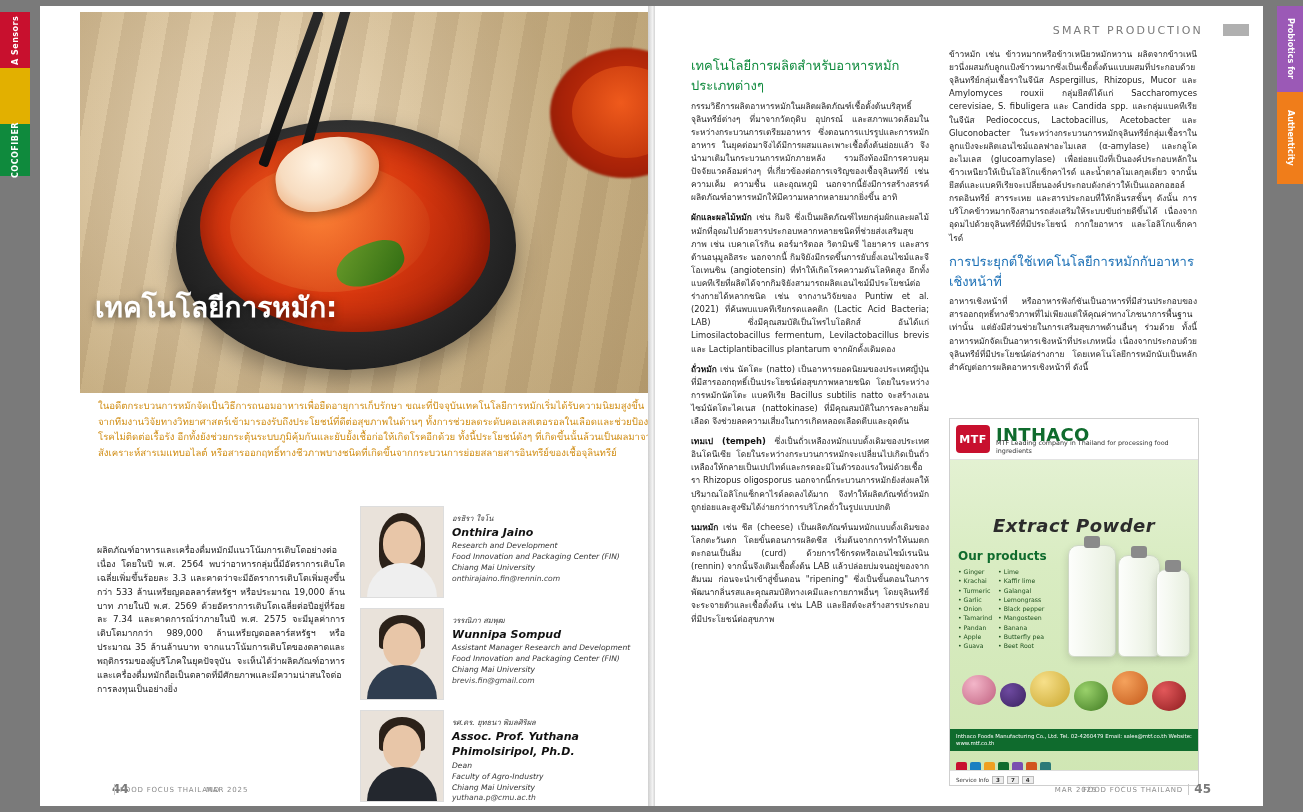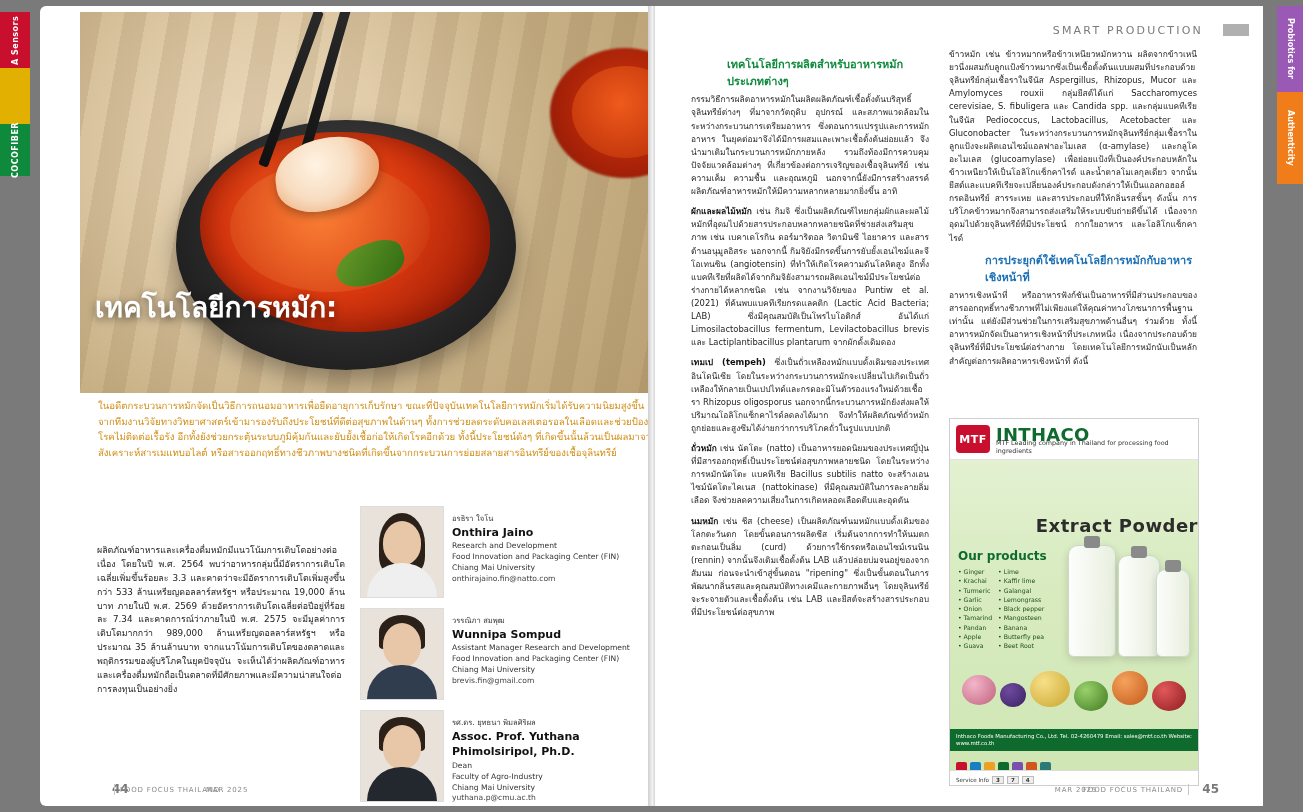--- a/index.html
+++ b/index.html
@@ -1,20 +1,20 @@
 <!DOCTYPE html>
 <html><head>
 <meta charset="utf-8">
 <style>
   html,body{margin:0;padding:0;background:#6b6b6b;}
   body{width:1303px;height:812px;overflow:hidden;font-family:"DejaVu Sans","Liberation Sans",sans-serif;}
   .spread{position:relative;width:1303px;height:812px;background:#7a7a7a;}
 
   
-  .page-left{position:absolute;left:40px;top:6px;width:613px;height:800px;background:#ffffff;overflow:hidden;border-radius:6px;}
+  .page-left{position:absolute;left:40px;top:6px;width:613px;height:800px;background:#ffffff;overflow:hidden;}
   .page-right{position:absolute;left:655px;top:6px;width:608px;height:800px;background:#ffffff;overflow:hidden;}
   .gutter{position:absolute;left:648px;top:6px;width:9px;height:800px;background:linear-gradient(to right,#cfcfcf,#f2f2f2,#bcbcbc);}
 
   
   .tab-strip{position:absolute;left:0px;top:6px;width:40px;height:800px;}
   .tab{position:absolute;left:0;width:30px;color:#fff;font-size:8px;letter-spacing:.5px;
        writing-mode:vertical-rl;transform:rotate(180deg);text-align:center;
        display:flex;align-items:center;justify-content:center;font-weight:bold;}
   .tab-a{top:6px;height:56px;background:#c8102e;}
   .tab-b{top:62px;height:56px;background:#e2b000;}
@@ -62,59 +62,59 @@
   .hero-title{position:absolute;left:55px;top:285px;color:#ffffff;font-weight:bold;line-height:1.18;
               font-size:28px;text-shadow:0 2px 8px rgba(0,0,0,.6);}
   .hero-title .l2{font-size:28px;}
 
   .lead{position:absolute;left:58px;top:392px;width:578px;color:#d08c12;font-size:9.6px;line-height:1.62;}
 
   .sub-head{position:absolute;left:57px;top:507px;width:190px;color:#1a6fb5;font-size:9.6px;font-weight:bold;line-height:1.45;}
   .body-left{position:absolute;left:57px;top:538px;width:248px;font-size:8.8px;line-height:1.58;color:#222;text-align:justify;}
 
   .authors{position:absolute;left:320px;top:500px;width:300px;}
-  .author{position:relative;height:98px;margin-bottom:4px;}
+  .author{position:relative;height:98px;margin-bottom:4px;font-style:italic;}
   .author .ph{position:absolute;left:0;top:0;width:82px;height:90px;border:1px solid #ddd;overflow:hidden;background:#e9e2da;}
   .ph-face{position:absolute;left:50%;top:14px;transform:translateX(-50%);width:38px;height:44px;border-radius:50% 50% 46% 46%;background:#e8c6a8;}
   .ph-hair{position:absolute;left:50%;top:6px;transform:translateX(-50%);width:46px;height:34px;border-radius:50% 50% 10% 10%;background:#2b2119;}
   .ph-hair.long{height:62px;border-radius:50% 50% 30% 30%;}
   .ph-body{position:absolute;left:50%;bottom:0;transform:translateX(-50%);width:70px;height:34px;border-radius:36px 36px 0 0;background:#2f3d4f;}
   .ph-body.white{background:#efefef;}
   .ph-body.dark{background:#23272e;}
   .author .info{position:absolute;left:92px;top:8px;width:205px;font-size:7.6px;line-height:1.42;color:#333;}
   .author .nm{font-weight:bold;font-size:11px;color:#111;margin-bottom:1px;}
   .author .mail{color:#444;}
   .pg-num{position:absolute;bottom:10px;font-size:12px;color:#7a7a7a;font-weight:bold;}
   .pg-left{left:72px;}
-  .pg-right{right:44px;text-align:right;}
+  .pg-right{right:52px;text-align:right;}
   .foot-txt{position:absolute;bottom:12px;font-size:7px;letter-spacing:.8px;color:#8a8a8a;}
   .foot-left{left:80px;}
   .foot-right{right:80px;}
   .foot-rule{position:absolute;bottom:11px;width:1px;height:11px;background:#c9c9c9;}
 
   
   .col{position:absolute;font-size:8.4px;line-height:1.56;color:#222;text-align:justify;}
   .col1{left:36px;top:50px;width:238px;}
   .col2{left:294px;top:42px;width:248px;}
-  .sec-h{color:#0f8a3d;font-weight:bold;font-size:11px;display:block;margin-bottom:3px;margin-left:36px;}
+  .sec-h{color:#0f8a3d;font-weight:normal;font-size:13px;display:block;margin-bottom:3px;}
   .sec-h.blue{color:#1a6fb5;}
   .bold{font-weight:bold;color:#111;}
   p.pp{margin:0 0 7px 0;}
 
   
   .ad{position:absolute;left:294px;top:412px;width:248px;height:366px;border:1px solid #cfcfcf;overflow:hidden;
       background:linear-gradient(to bottom,#e7f3d8 0%,#d9ecc2 40%,#cfe6b3 100%);}
   .ad-top{position:absolute;left:0;top:0;right:0;height:40px;background:#ffffff;border-bottom:1px solid #e3e3e3;}
   .mtf{position:absolute;left:6px;top:6px;width:34px;height:28px;border-radius:4px;background:#c8102e;color:#fff;
        font-size:11px;font-weight:bold;display:flex;align-items:center;justify-content:center;letter-spacing:.5px;}
   .inthaco{position:absolute;left:46px;top:5px;font-size:18px;font-weight:bold;color:#0f6b2d;letter-spacing:.3px;}
   .ad-tag{position:absolute;left:46px;top:20px;width:190px;font-size:6.4px;color:#333;line-height:1.3;}
   .ad-nat{position:absolute;left:0;right:0;top:52px;text-align:center;color:#1f7a38;font-size:34px;
           font-family:"DejaVu Serif","Liberation Serif",serif;font-style:italic;font-weight:bold;text-shadow:1px 1px 0 #fff;}
-  .ad-ext{position:absolute;left:0;right:0;top:96px;text-align:right;color:#2c2c2c;font-size:18px;font-weight:bold;letter-spacing:.5px;}
+  .ad-ext{position:absolute;left:0;right:0;top:96px;text-align:center;color:#2c2c2c;font-size:18px;font-weight:bold;letter-spacing:.5px;font-style:italic;}
   .ad-prod{position:absolute;left:8px;top:128px;width:96px;font-size:6.2px;color:#1d4f1d;line-height:1.5;}
   .ad-prod .t{font-weight:bold;font-size:12px;color:#0f6b2d;margin-bottom:2px;}
   .ad-prod .cols{display:flex;gap:6px;}
   .bottle{position:absolute;border-radius:10px 10px 6px 6px;background:linear-gradient(to right,rgba(255,255,255,.95),rgba(235,240,230,.8));
           border:1px solid #cfd8c6;box-shadow:0 3px 8px rgba(0,0,0,.15);}
   .b1{left:118px;top:126px;width:46px;height:110px;}
   .b2{left:168px;top:136px;width:40px;height:100px;}
   .b3{left:206px;top:150px;width:32px;height:86px;}
   .cap{position:absolute;left:50%;transform:translateX(-50%);top:-10px;width:16px;height:12px;background:#8a8a8a;border-radius:3px;}
   .ad-fruits{position:absolute;left:6px;top:238px;right:6px;height:72px;}
@@ -183,21 +183,21 @@
           <div class="ph-hair long"></div>
           <div class="ph-face"></div>
           <div class="ph-body white"></div>
         </div>
         <div class="info">
           <div>อรธิรา ใจโน</div>
           <div class="nm">Onthira Jaino</div>
           <div>Research and Development</div>
           <div>Food Innovation and Packaging Center (FIN)</div>
           <div>Chiang Mai University</div>
-          <div class="mail">onthirajaino.fin@natto.com</div>
+          <div class="mail">onthirajaino.fin@rennin.com</div>
         </div>
       </div>
 
       <div class="author">
         <div class="ph">
           <div class="ph-hair"></div>
           <div class="ph-face"></div>
           <div class="ph-body"></div>
         </div>
         <div class="info">
@@ -243,26 +243,26 @@
     <div class="col col1">
       <p class="pp">
         <span class="sec-h">เทคโนโลยีการผลิตสำหรับอาหารหมักประเภทต่างๆ</span>
         <span>กรรมวิธีการผลิตอาหารหมักในผลิตผลิตภัณฑ์เชื้อตั้งต้นบริสุทธิ์จุลินทรีย์ต่างๆ ที่มาจากวัตถุดิบ อุปกรณ์ และสภาพแวดล้อมในระหว่างกระบวนการเตรียมอาหาร ซึ่งตอนการแปรรูปและการหมักอาหาร ในยุคต่อมาจึงได้มีการผสมและเพาะเชื้อตั้งต้นย่อยแล้ว จึงนำมาเติมในกระบวนการหมักภายหลัง รวมถึงท้องมีการควบคุมปัจจัยแวดล้อมต่างๆ ที่เกี่ยวข้องต่อการเจริญของเชื้อจุลินทรีย์ เช่น ความเค็ม ความชื้น และอุณหภูมิ นอกจากนี้ยังมีการสร้างสรรค์ผลิตภัณฑ์อาหารหมักให้มีความหลากหลายมากยิ่งขึ้น อาทิ</span>
       </p>
       <p class="pp">
         <span class="bold">ผักและผลไม้หมัก</span>
         <span>เช่น กิมจิ ซึ่งเป็นผลิตภัณฑ์ไทยกลุ่มผักและผลไม้หมักที่อุดมไปด้วยสารประกอบหลากหลายชนิดที่ช่วยส่งเสริมสุขภาพ เช่น เบคาเดโรกิน ดอร์มาริตอล วิตามินซี ไอยาคาร และสารต้านอนุมูลอิสระ นอกจากนี้ กิมจิยังมีกรดขึ้นการยับยั้งเอนไซม์และจีโอเทนซิน (angiotensin) ที่ทำให้เกิดโรคความดันโลหิตสูง อีกทั้งแบคทีเรียที่ผลิตได้จากกิมจิยังสามารถผลิตเอนไซม์มีประโยชน์ต่อร่างกายได้หลากชนิด เช่น จากงานวิจัยของ Puntiw et al. (2021) ที่ค้นพบแบคทีเรียกรดแลคติก (Lactic Acid Bacteria; LAB) ซึ่งมีคุณสมบัติเป็นโพรไบโอติกส์ อันได้แก่ Limosilactobacillus fermentum, Levilactobacillus brevis และ Lactiplantibacillus plantarum จากผักดั้งเดิมดอง</span>
       </p>
       <p class="pp">
+        <span class="bold">ถั่วหมัก</span>
+        <span>เช่น นัตโตะ (natto) เป็นอาหารยอดนิยมของประเทศญี่ปุ่นที่มีสารออกฤทธิ์เป็นประโยชน์ต่อสุขภาพหลายชนิด โดยในระหว่างการหมักนัตโตะ แบคทีเรีย Bacillus subtilis natto จะสร้างเอนไซม์นัตโตะไคเนส (nattokinase) ที่มีคุณสมบัติในการละลายลิ่มเลือด จึงช่วยลดความเสี่ยงในการเกิดหลอดเลือดตีบและอุดตัน</span>
+      </p>
+      <p class="pp">
         <span class="bold">เทมเป (tempeh)</span>
         <span>ซึ่งเป็นถั่วเหลืองหมักแบบดั้งเดิมของประเทศอินโดนีเซีย โดยในระหว่างกระบวนการหมักจะเปลี่ยนไปเกิดเป็นถั่วเหลืองให้กลายเป็นเปปไทด์และกรดอะมิโนตัวรองแรงใหม่ด้วยเชื้อรา Rhizopus oligosporus นอกจากนี้กระบวนการหมักยังส่งผลให้ปริมาณโอลิโกแซ็กคาไรด์ลดลงได้มาก จึงทำให้ผลิตภัณฑ์ถั่วหมักถูกย่อยและสูงซึมได้ง่ายกว่าการบริโภคถั่วในรูปแบบปกติ</span>
-      </p>
-      <p class="pp">
-        <span class="bold">ถั่วหมัก</span>
-        <span>เช่น นัตโตะ (natto) เป็นอาหารยอดนิยมของประเทศญี่ปุ่นที่มีสารออกฤทธิ์เป็นประโยชน์ต่อสุขภาพหลายชนิด โดยในระหว่างการหมักนัตโตะ แบคทีเรีย Bacillus subtilis natto จะสร้างเอนไซม์นัตโตะไคเนส (nattokinase) ที่มีคุณสมบัติในการละลายลิ่มเลือด จึงช่วยลดความเสี่ยงในการเกิดหลอดเลือดตีบและอุดตัน</span>
       </p>
       <p class="pp">
         <span class="bold">นมหมัก</span>
         <span>เช่น ชีส (cheese) เป็นผลิตภัณฑ์นมหมักแบบดั้งเดิมของโลกตะวันตก โดยขั้นตอนการผลิตชีส เริ่มต้นจากการทำให้นมตกตะกอนเป็นลิ่ม (curd) ด้วยการใช้กรดหรือเอนไซม์เรนนิน (rennin) จากนั้นจึงเติมเชื้อตั้งต้น LAB แล้วปล่อยบ่มจนอยู่ของจากสัมนม ก่อนจะนำเข้าสู่ขั้นตอน "ripening" ซึ่งเป็นขั้นตอนในการพัฒนากลิ่นรสและคุณสมบัติทางเคมีและกายภาพอื่นๆ โดยจุลินทรีย์จะระจายตัวและเชื้อตั้งต้น เช่น LAB และยีสต์จะสร้างสารประกอบที่มีประโยชน์ต่อสุขภาพ</span>
       </p>
     </div>
 
     <div class="col col2">
       <p class="pp">ข้าวหมัก เช่น ข้าวหมากหรือข้าวเหนียวหมักหวาน ผลิตจากข้าวเหนียวนี่งผสมกับลูกแป้งข้าวหมากซึ่งเป็นเชื้อตั้งต้นแบบผสมที่ประกอบด้วยจุลินทรีย์กลุ่มเชื้อราในจีนัส Aspergillus, Rhizopus, Mucor และ Amylomyces rouxii กลุ่มยีสต์ได้แก่ Saccharomyces cerevisiae, S. fibuligera และ Candida spp. และกลุ่มแบคทีเรียในจีนัส Pediococcus, Lactobacillus, Acetobacter และ Gluconobacter ในระหว่างกระบวนการหมักจุลินทรีย์กลุ่มเชื้อราในลูกแป้งจะผลิตเอนไซม์แอลฟาอะไมเลส (α-amylase) และกลูโคอะไมเลส (glucoamylase) เพื่อย่อยแป้งที่เป็นองค์ประกอบหลักในข้าวเหนียวให้เป็นโอลิโกแซ็กคาไรด์ และน้ำตาลโมเลกุลเดี่ยว จากนั้นยีสต์และแบคทีเรียจะเปลี่ยนองค์ประกอบดังกล่าวให้เป็นแอลกอฮอล์ กรดอินทรีย์ สารระเหย และสารประกอบที่ให้กลิ่นรสชั้นๆ ดังนั้น การบริโภคข้าวหมากจึงสามารถส่งเสริมให้ระบบขับถ่ายดีขึ้นได้ เนื่องจากอุดมไปด้วยจุลินทรีย์ที่มีประโยชน์ กากใยอาหาร และโอลิโกแซ็กคาไรด์</p>
       <p class="pp">

